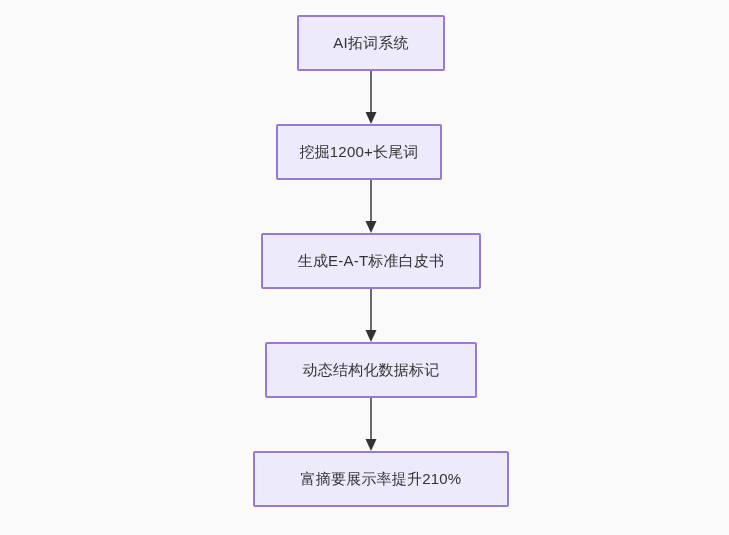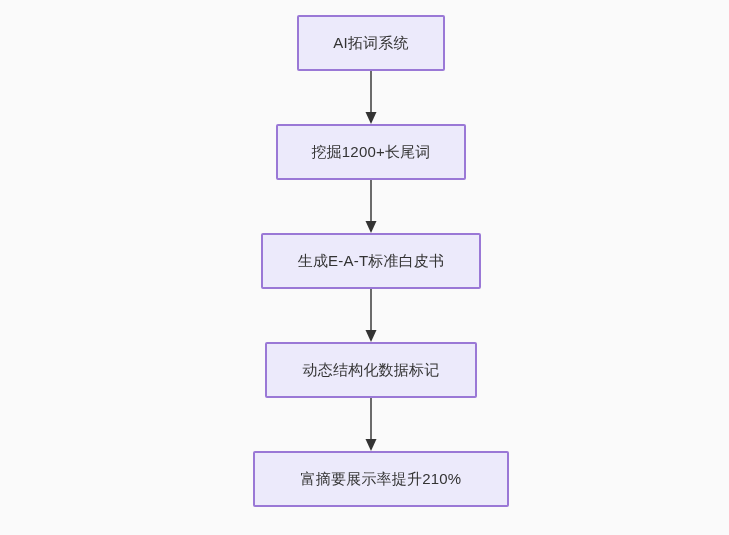--- a/index.html
+++ b/index.html
@@ -38,21 +38,21 @@
     user-select: none;
   }
 
   .node-label {
     display: block;
     text-align: center;
   }
 
   
   .node-1 { left: 297px; top: 15px;  width: 148px; height: 56px; }
-  .node-2 { left: 276px; top: 124px; width: 190px; height: 56px; }
+  .node-2 { left: 276px; top: 124px; width: 166px; height: 56px; }
   .node-3 { left: 261px; top: 233px; width: 220px; height: 56px; }
   .node-4 { left: 265px; top: 342px; width: 212px; height: 56px; }
   .node-5 { left: 253px; top: 451px; width: 256px; height: 56px; }
 
   .flow-edge {
     position: absolute;
     left: 0;
     top: 0;
     width: 729px;
     height: 535px;

